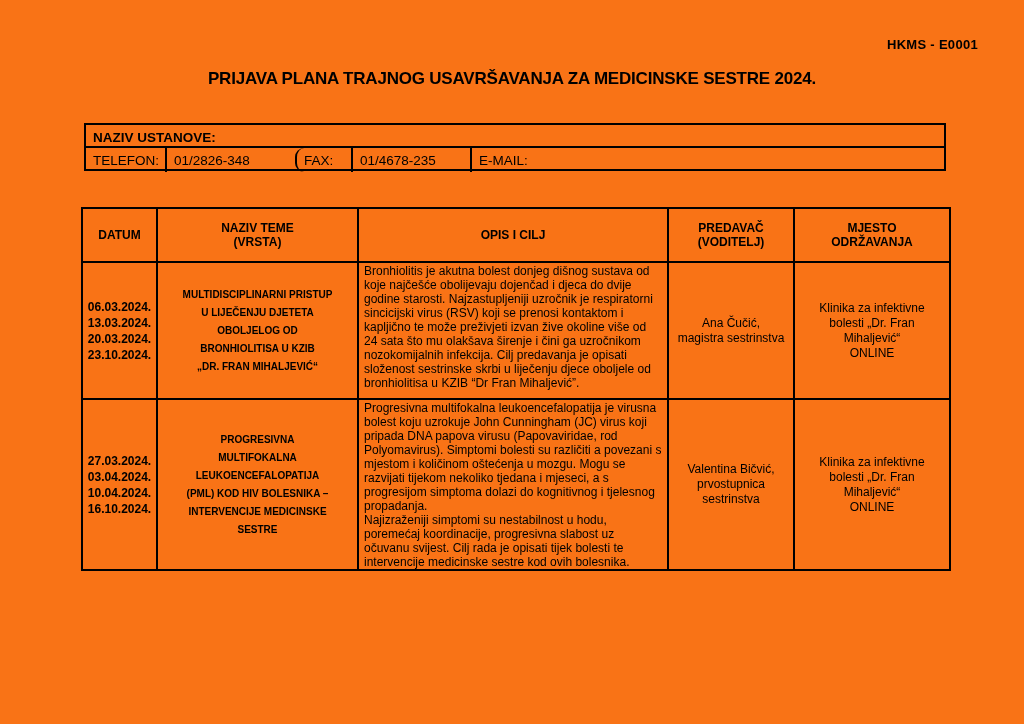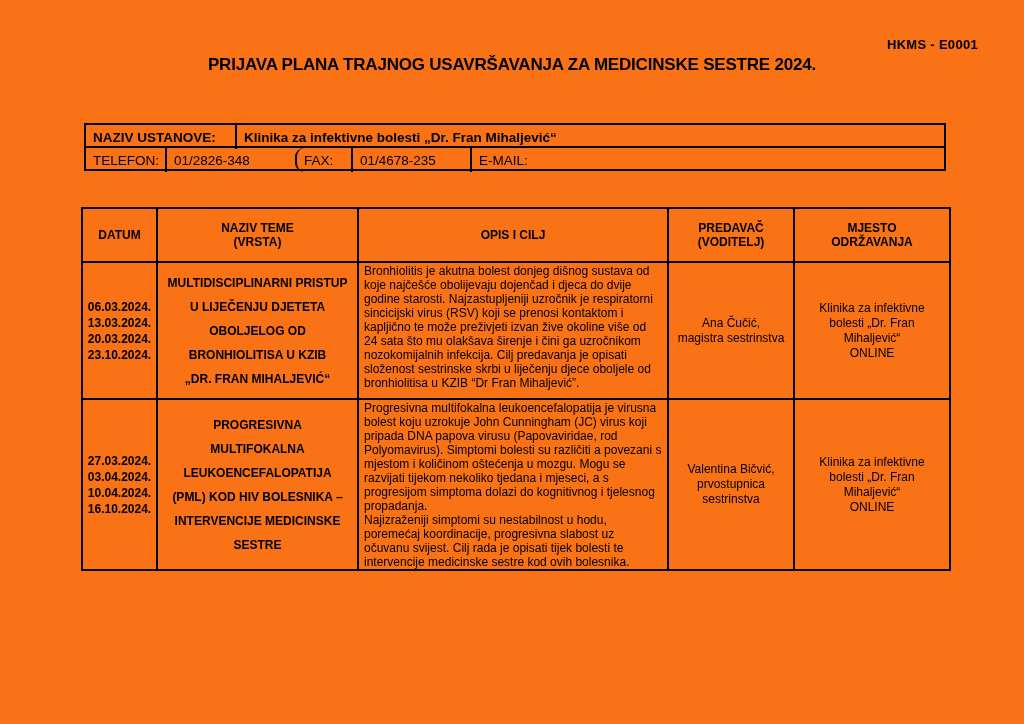--- a/index.html
+++ b/index.html
@@ -6,21 +6,21 @@
   .page {
     position:relative; width:1024px; height:724px; background:#f97316;
     font-family:Liberation Sans, sans-serif; color:#000;
     overflow:hidden;
   }
   .doc-code {
     position:absolute; top:37px; right:46px;
     font-size:13px; font-weight:bold; letter-spacing:.3px;
   }
   .page-title {
-    position:absolute; top:55px; left:0; width:100%;
+    position:absolute; top:69px; left:0; width:100%;
     text-align:center; font-size:17px; font-weight:bold; letter-spacing:-0.2px;
   }
 
   
   .info-table {
     position:absolute; top:123px; left:84px; width:862px;
     border:2px solid #000; box-sizing:border-box; font-size:13.5px;
   }
   .info-row { display:flex; height:21px; border-top:2px solid #000; }
   .info-row:first-child { border-top:none; }
@@ -48,22 +48,22 @@
     height:29px; font-size:12px; font-weight:bold; text-align:center;
     vertical-align:middle; white-space:pre-line; line-height:14px; padding:12px 2px;
   }
   tr.session-1 td { height:137px; }
   tr.session-2 td { height:136px; }
   td.c-dates {
     font-size:12px; font-weight:bold; text-align:center; vertical-align:middle;
     white-space:pre-line; line-height:16px; padding:0;
   }
   td.c-topic {
-    font-size:12px; font-weight:bold; text-align:center; vertical-align:middle;
-    white-space:pre-line; line-height:24px; padding:0 2px;
+    font-size:10px; font-weight:bold; text-align:center; vertical-align:middle;
+    white-space:pre-line; line-height:18px; padding:0 2px;
   }
   td.c-desc {
     font-size:12px; text-align:left; vertical-align:top;
     white-space:pre-line; line-height:14px; padding:1px 5px 0 5px;margin-left:24px;
   }
   td.c-lect, td.c-loc {
     font-size:12px; text-align:center; vertical-align:middle;
     white-space:pre-line; line-height:15px; padding:0 2px;
   }
 </style>
@@ -72,21 +72,20 @@
 
 <div class="page">
 
   <div class="doc-code">HKMS - E0001</div>
 
   <div class="page-title">PRIJAVA PLANA TRAJNOG USAVRŠAVANJA ZA MEDICINSKE SESTRE 2024.</div>
 
   <div class="info-table">
     <div class="info-row">
       <div class="info-cell w-label bold">NAZIV USTANOVE:</div>
-      <div class="info-cell grow bold">Klinika za infektivne bolesti „Dr. Fran Mihaljević“</div>
     </div>
     <div class="info-row">
       <div class="info-cell w-tel-l">TELEFON:</div>
       <div class="info-cell w-tel-v">01/2826-348</div>
       <div class="info-cell w-fax-l">FAX:</div>
       <div class="info-cell w-fax-v">01/4678-235</div>
       <div class="info-cell w-mail-l">E-MAIL:</div>
     </div>
   </div>
 

